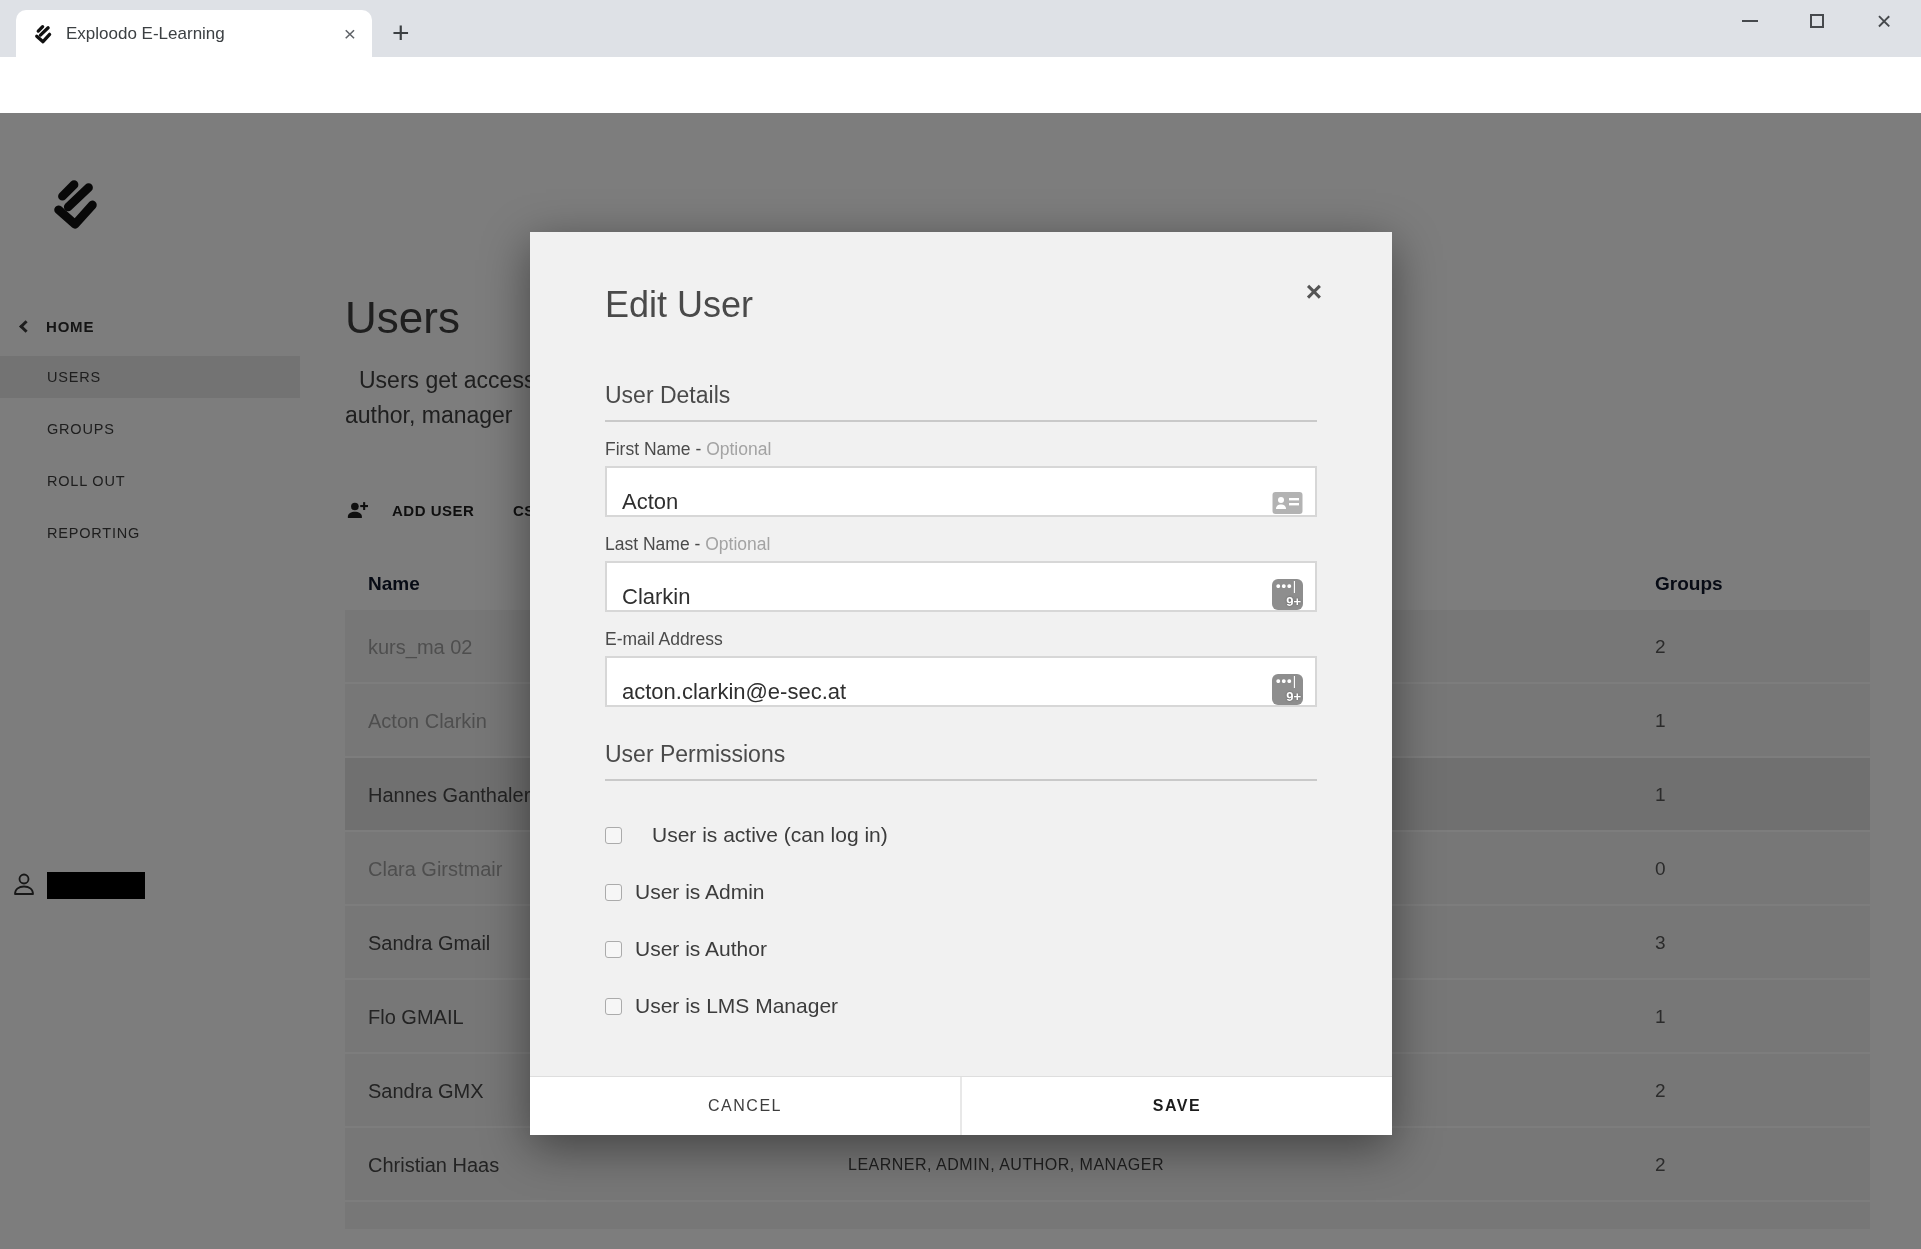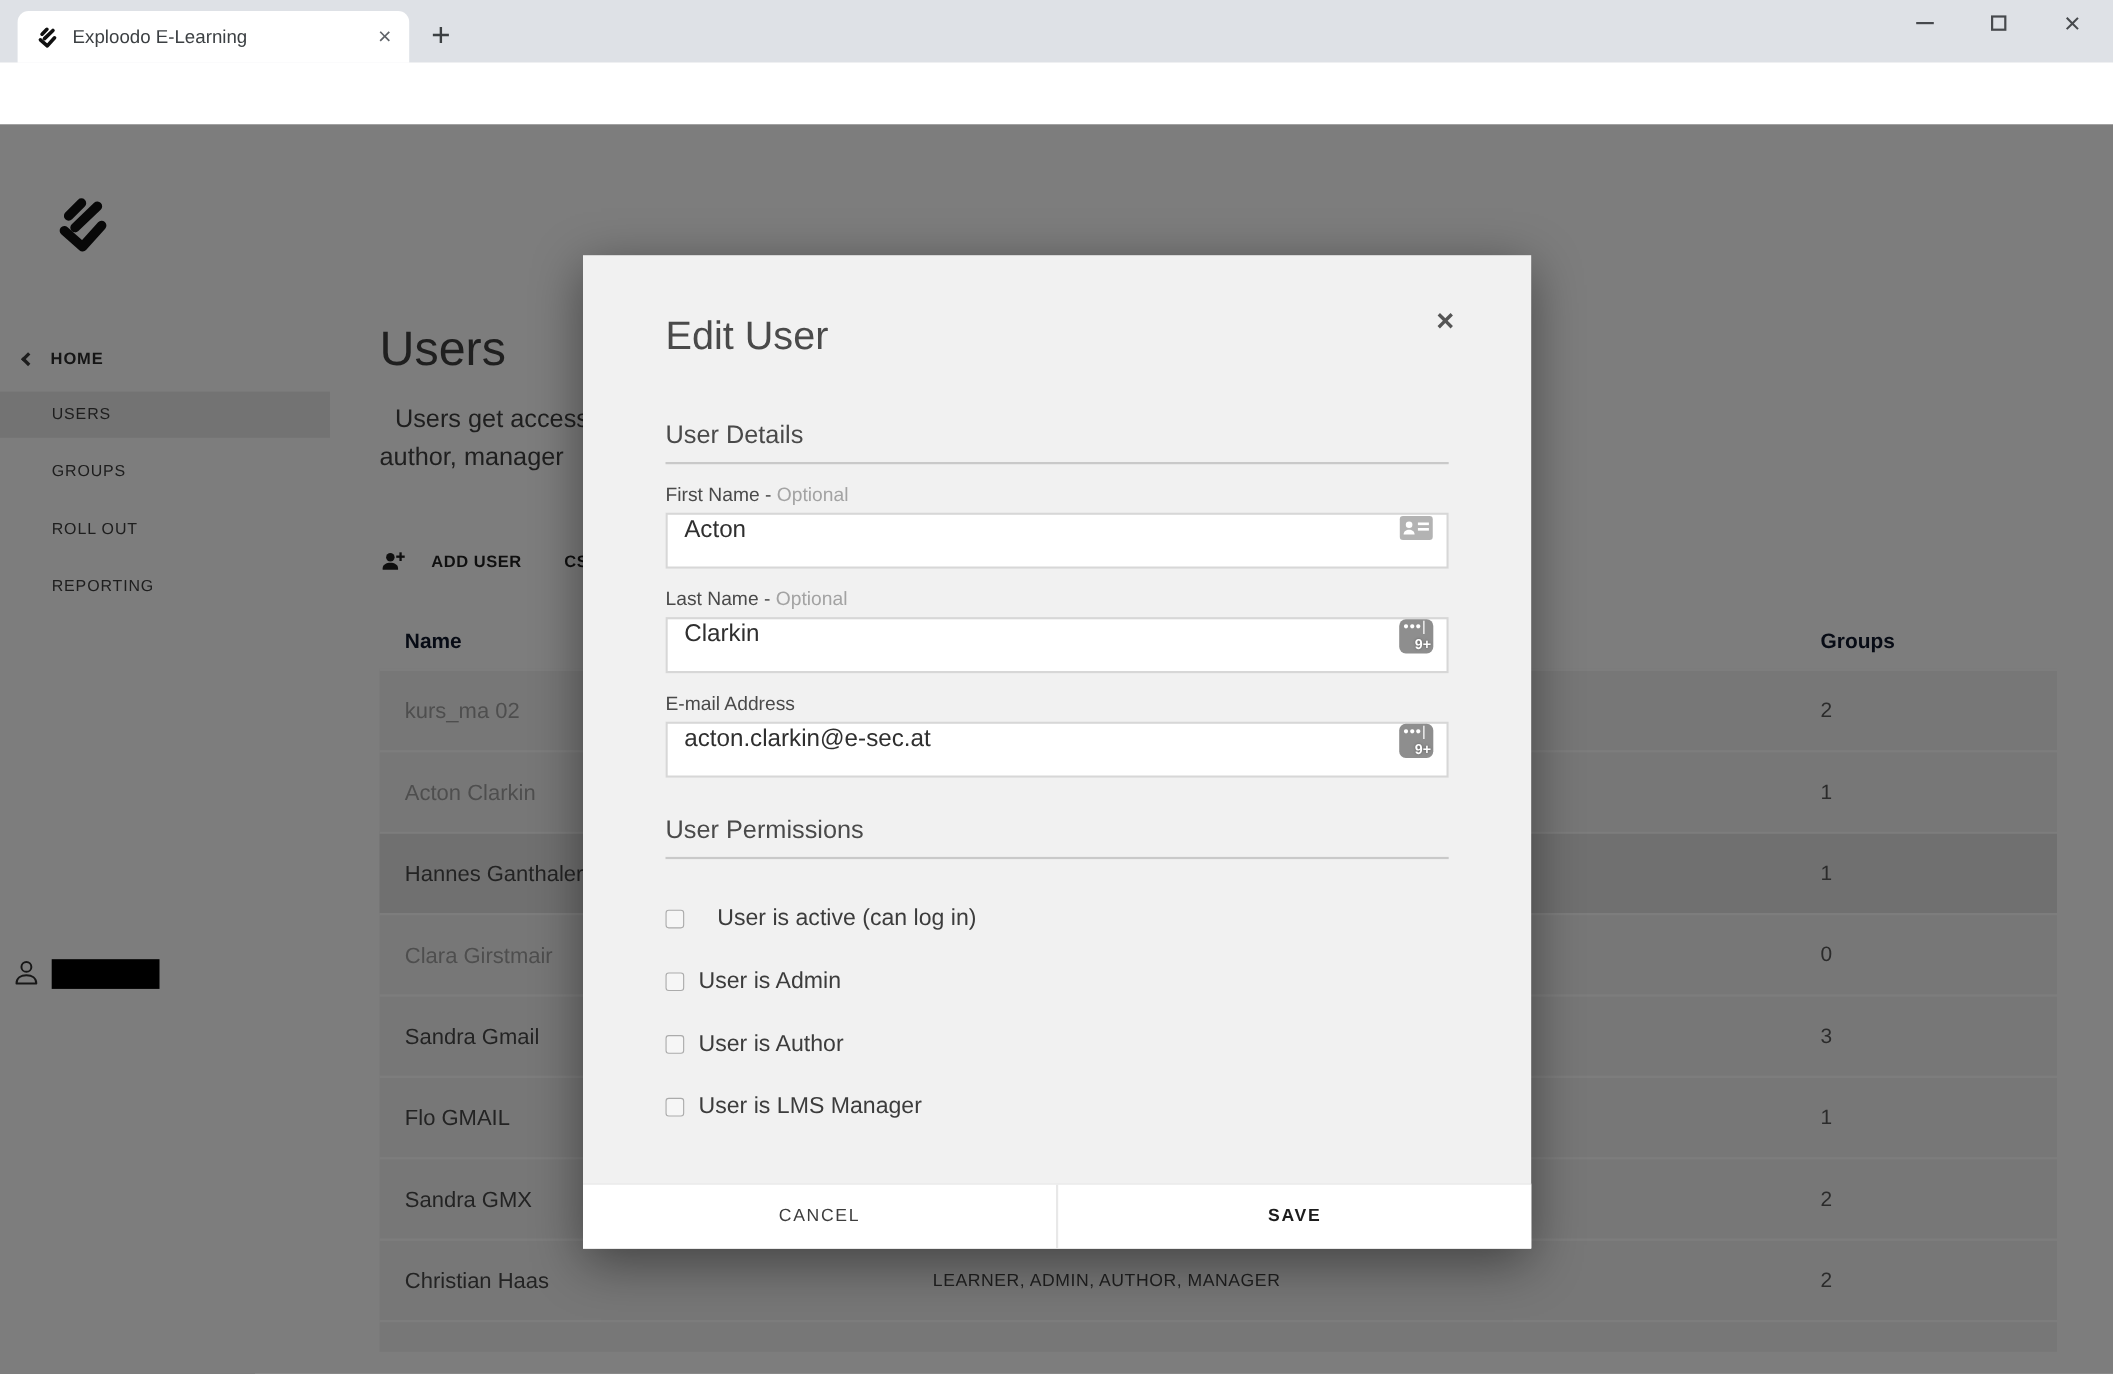--- a/index.html
+++ b/index.html
@@ -75,21 +75,21 @@
            z-index:10; box-shadow:0 12px 45px rgba(0,0,0,0.45); }
   .modal-inner { position:relative; height:100%; padding:12px 75px; }
   .modal-title { padding-top:40px; font-size:36px; color:#4a4a4a; font-weight:400; }
   .modal-close { position:absolute; top:46px; right:70px; font-size:28px; font-weight:bold; color:#555;
                  line-height:1; cursor:default; }
   .section-h { font-size:23px; color:#4a4a4a; padding-bottom:11px; border-bottom:2px solid #c9c9c9; }
   .sec-details { margin-top:56px; } .sec-perms { margin-top:34px; }
   .field-label { margin-top:17px; font-size:17.5px; color:#4a4a4a; }
   .field-label .opt { color:#a3a3a3; }
   .input-wrap { margin-top:6px; height:51px; background:#fff; border:2px solid #d7d7d7;
-                display:flex; align-items:flex-start; padding:0 12px 0 15px; }
+                display:flex; align-items:flex-end; padding:0 12px 0 15px; }
   .input-wrap input { border:none; outline:none; flex:1; font-size:22px; color:#2f2f2f;
                       background:transparent; font-family:inherit; min-width:0; }
   .field-icon { flex:0 0 auto; }
   .icon-9p { width:31px; height:31px; border-radius:6px; background:#8e8e8e; position:relative; }
   .icon-9p .dots { position:absolute; left:4px; top:-1px; color:#fff; font-size:13px; font-weight:bold; letter-spacing:1px; }
   .icon-9p .badge { position:absolute; right:2px; bottom:1px; color:#fff; font-size:13px; font-weight:bold;
                     text-shadow:0 0 2px #555; }
 
   .cb-row { display:flex; align-items:center; gap:13px; margin-top:33px; }
   .cb-row.first { margin-top:42px;gap:30px; }

